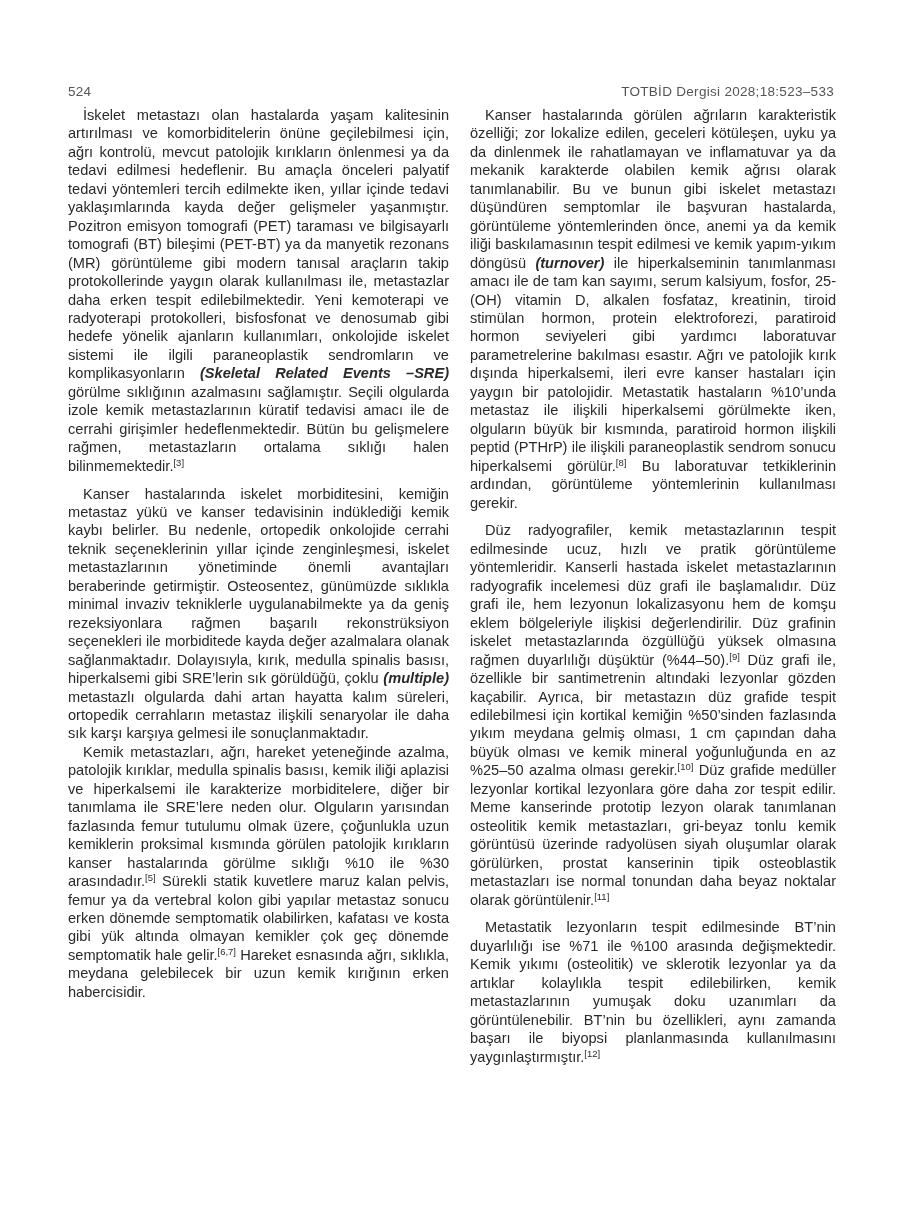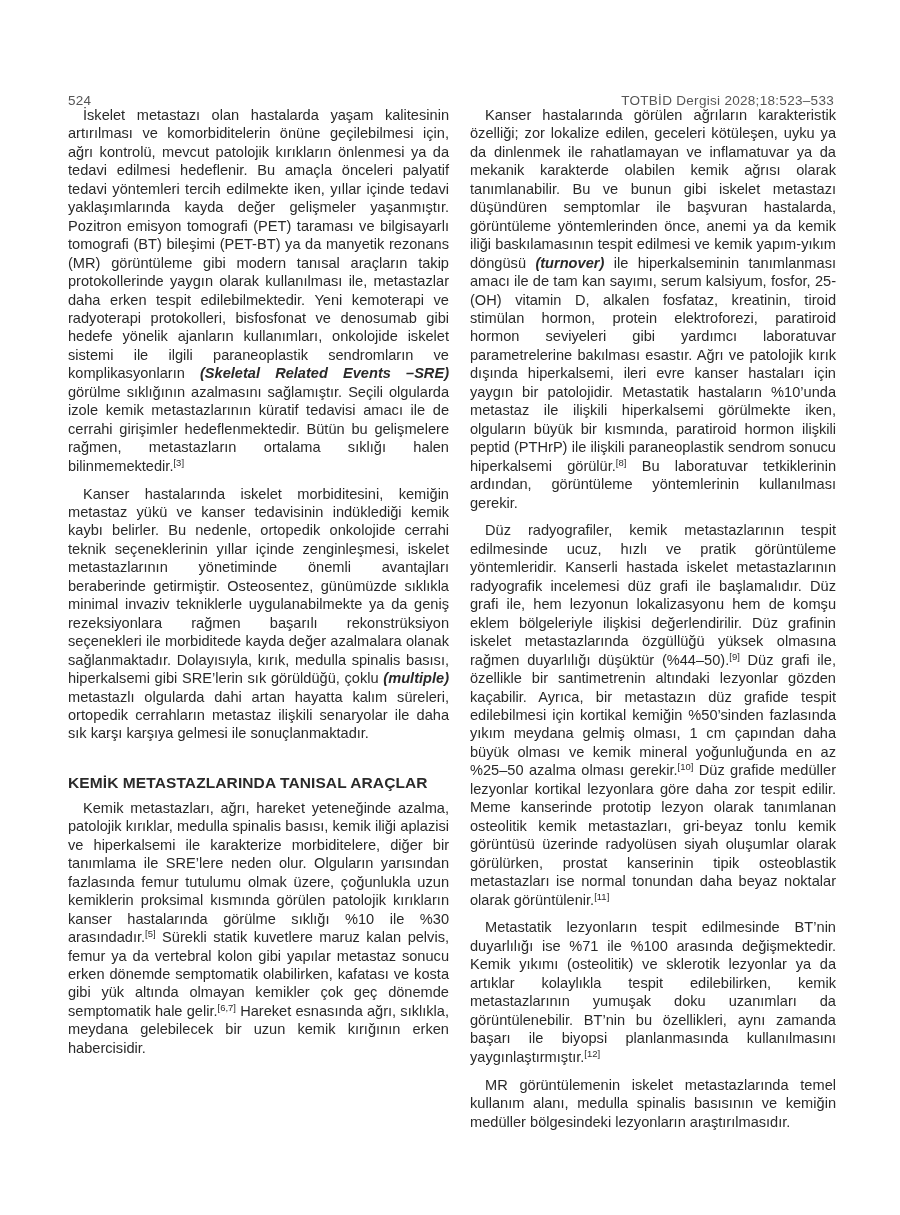--- a/index.html
+++ b/index.html
@@ -1,18 +1,18 @@
 <!DOCTYPE html>
 <html><head>
 <meta charset="utf-8">
 <style>
   html, body { margin: 0; padding: 0; background: #ffffff; }
   body { width: 900px; height: 1215px; position: relative; overflow: hidden;
          font-family: "Liberation Sans", "DejaVu Sans", sans-serif; color: #2a2a2a; }
-  .running-head { position: absolute; top: 93px; font-size: 13.5px; color: #555; letter-spacing: 0.3px; }
+  .running-head { position: absolute; top: 84px; font-size: 13.5px; color: #555; letter-spacing: 0.3px; }
   .page-number { left: 68px; }
   .journal-ref { right: 66px; }
   .column { position: absolute; top: 106px; font-size: 14.6px; line-height: 18.45px; text-align: justify; hyphens: manual; }
   .col-left { left: 68px; width: 381px; }
   .col-right { left: 470px; width: 366px; }
   .column p { margin: 0 0 9.5px 0; text-indent: 15px; }
   .column p.no-space { margin-bottom: 0; }
   .column em { font-style: italic; font-weight: bold; }
   .column sup { font-size: 9.5px; line-height: 0; vertical-align: 5px; }
   .section-heading { font-size: 15.5px; font-weight: bold; line-height: 20px; margin: 30px 0 6px 0; color: #2a2a2a; letter-spacing: 0.1px; }
@@ -21,26 +21,24 @@
 <body>
 
 <div class="running-head page-number">524</div>
 <div class="running-head journal-ref">TOTBİD Dergisi 2028;18:523–533</div>
 
 <div class="column col-left">
   <p><span>İskelet metastazı olan hastalarda yaşam kalitesinin artırılması ve komorbiditelerin önüne geçilebilmesi için, ağrı kontrolü, mevcut patolojik kırıkların önlenmesi ya da tedavi edilmesi hedeflenir. Bu amaçla önceleri palyatif tedavi yöntemleri tercih edilmekte iken, yıllar içinde tedavi yaklaşımlarında kayda değer gelişmeler yaşanmıştır. Pozitron emisyon tomografi (PET) taraması ve bilgisayarlı tomografi (BT) bileşimi (PET-BT) ya da manyetik rezonans (MR) görüntüleme gibi modern tanısal araçların takip protokollerinde yaygın olarak kullanılması ile, metastazlar daha erken tespit edilebilmektedir. Yeni kemoterapi ve radyoterapi protokolleri, bisfosfonat ve denosumab gibi hedefe yönelik ajanların kullanımları, onkolojide iskelet sistemi ile ilgili paraneoplastik sendromların ve komplikasyonların </span><em>(Skeletal Related Events –SRE)</em><span> görülme sıklığının azalmasını sağlamıştır. Seçili olgularda izole kemik metastazlarının küratif tedavisi amacı ile de cerrahi girişimler hedeflenmektedir. Bütün bu gelişmelere rağmen, metastazların ortalama sıklığı halen bilinmemektedir.</span><sup>[3]</sup></p>
 
   <p class="no-space"><span>Kanser hastalarında iskelet morbiditesini, kemiğin metastaz yükü ve kanser tedavisinin indüklediği kemik kaybı belirler. Bu nedenle, ortopedik onkolojide cerrahi teknik seçeneklerinin yıllar içinde zenginleşmesi, iskelet metastazlarının yönetiminde önemli avantajları beraberinde getirmiştir. Osteosentez, günümüzde sıklıkla minimal invaziv tekniklerle uygulanabilmekte ya da geniş rezeksiyonlara rağmen başarılı rekonstrüksiyon seçenekleri ile morbiditede kayda değer azalmalara olanak sağlanmaktadır. Dolayısıyla, kırık, medulla spinalis basısı, hiperkalsemi gibi SRE’lerin sık görüldüğü, çoklu </span><em>(multiple)</em><span> metastazlı olgularda dahi artan hayatta kalım süreleri, ortopedik cerrahların metastaz ilişkili senaryolar ile daha sık karşı karşıya gelmesi ile sonuçlanmaktadır.</span></p>
 
-  <h2 class="section-heading">KEMİK METASTAZLARINDA TANISAL ARAÇLAR</h2>
 
   <p class="no-space"><span>Kemik metastazları, ağrı, hareket yeteneğinde azalma, patolojik kırıklar, medulla spinalis basısı, kemik iliği aplazisi ve hiperkalsemi ile karakterize morbiditelere, diğer bir tanımlama ile SRE’lere neden olur. Olguların yarısından fazlasında femur tutulumu olmak üzere, çoğunlukla uzun kemiklerin proksimal kısmında görülen patolojik kırıkların kanser hastalarında görülme sıklığı %10 ile %30 arasındadır.</span><sup>[5]</sup><span> Sürekli statik kuvetlere maruz kalan pelvis, femur ya da vertebral kolon gibi yapılar metastaz sonucu erken dönemde semptomatik olabilirken, kafatası ve kosta gibi yük altında olmayan kemikler çok geç dönemde semptomatik hale gelir.</span><sup>[6,7]</sup><span> Hareket esnasında ağrı, sıklıkla, meydana gelebilecek bir uzun kemik kırığının erken habercisidir.</span></p>
 </div>
 
 <div class="column col-right">
   <p><span>Kanser hastalarında görülen ağrıların karakteristik özelliği; zor lokalize edilen, geceleri kötüleşen, uyku ya da dinlenmek ile rahatlamayan ve inflamatuvar ya da mekanik karakterde olabilen kemik ağrısı olarak tanımlanabilir. Bu ve bunun gibi iskelet metastazı düşündüren semptomlar ile başvuran hastalarda, görüntüleme yöntemlerinden önce, anemi ya da kemik iliği baskılamasının tespit edilmesi ve kemik yapım-yıkım döngüsü </span><em>(turnover)</em><span> ile hiperkalseminin tanımlanması amacı ile de tam kan sayımı, serum kalsiyum, fosfor, 25-(OH) vitamin D, alkalen fosfataz, kreatinin, tiroid stimülan hormon, protein elektroforezi, paratiroid hormon seviyeleri gibi yardımcı laboratuvar parametrelerine bakılması esastır. Ağrı ve patolojik kırık dışında hiperkalsemi, ileri evre kanser hastaları için yaygın bir patolojidir. Metastatik hastaların %10’unda metastaz ile ilişkili hiperkalsemi görülmekte iken, olguların büyük bir kısmında, paratiroid hormon ilişkili peptid (PTHrP) ile ilişkili paraneoplastik sendrom sonucu hiperkalsemi görülür.</span><sup>[8]</sup><span> Bu laboratuvar tetkiklerinin ardından, görüntüleme yöntemlerinin kullanılması gerekir.</span></p>
 
   <p><span>Düz radyografiler, kemik metastazlarının tespit edilmesinde ucuz, hızlı ve pratik görüntüleme yöntemleridir. Kanserli hastada iskelet metastazlarının radyografik incelemesi düz grafi ile başlamalıdır. Düz grafi ile, hem lezyonun lokalizasyonu hem de komşu eklem bölgeleriyle ilişkisi değerlendirilir. Düz grafinin iskelet metastazlarında özgüllüğü yüksek olmasına rağmen duyarlılığı düşüktür (%44–50).</span><sup>[9]</sup><span> Düz grafi ile, özellikle bir santimetrenin altındaki lezyonlar gözden kaçabilir. Ayrıca, bir metastazın düz grafide tespit edilebilmesi için kortikal kemiğin %50’sinden fazlasında yıkım meydana gelmiş olması, 1 cm çapından daha büyük olması ve kemik mineral yoğunluğunda en az %25–50 azalma olması gerekir.</span><sup>[10]</sup><span> Düz grafide medüller lezyonlar kortikal lezyonlara göre daha zor tespit edilir. Meme kanserinde prototip lezyon olarak tanımlanan osteolitik kemik metastazları, gri-beyaz tonlu kemik görüntüsü üzerinde radyolüsen siyah oluşumlar olarak görülürken, prostat kanserinin tipik osteoblastik metastazları ise normal tonundan daha beyaz noktalar olarak görüntülenir.</span><sup>[11]</sup></p>
 
   <p><span>Metastatik lezyonların tespit edilmesinde BT’nin duyarlılığı ise %71 ile %100 arasında değişmektedir. Kemik yıkımı (osteolitik) ve sklerotik lezyonlar ya da artıklar kolaylıkla tespit edilebilirken, kemik metastazlarının yumuşak doku uzanımları da görüntülenebilir. BT’nin bu özellikleri, aynı zamanda başarı ile biyopsi planlanmasında kullanılmasını yaygınlaştırmıştır.</span><sup>[12]</sup></p>
 
-  <p class="no-space"><span>MR görüntülemenin iskelet metastazlarında temel kullanım alanı, medulla spinalis basısının ve kemiğin medüller bölgesindeki lezyonların araştırılmasıdır.</span></p>
 </div>
 
 </body></html>

